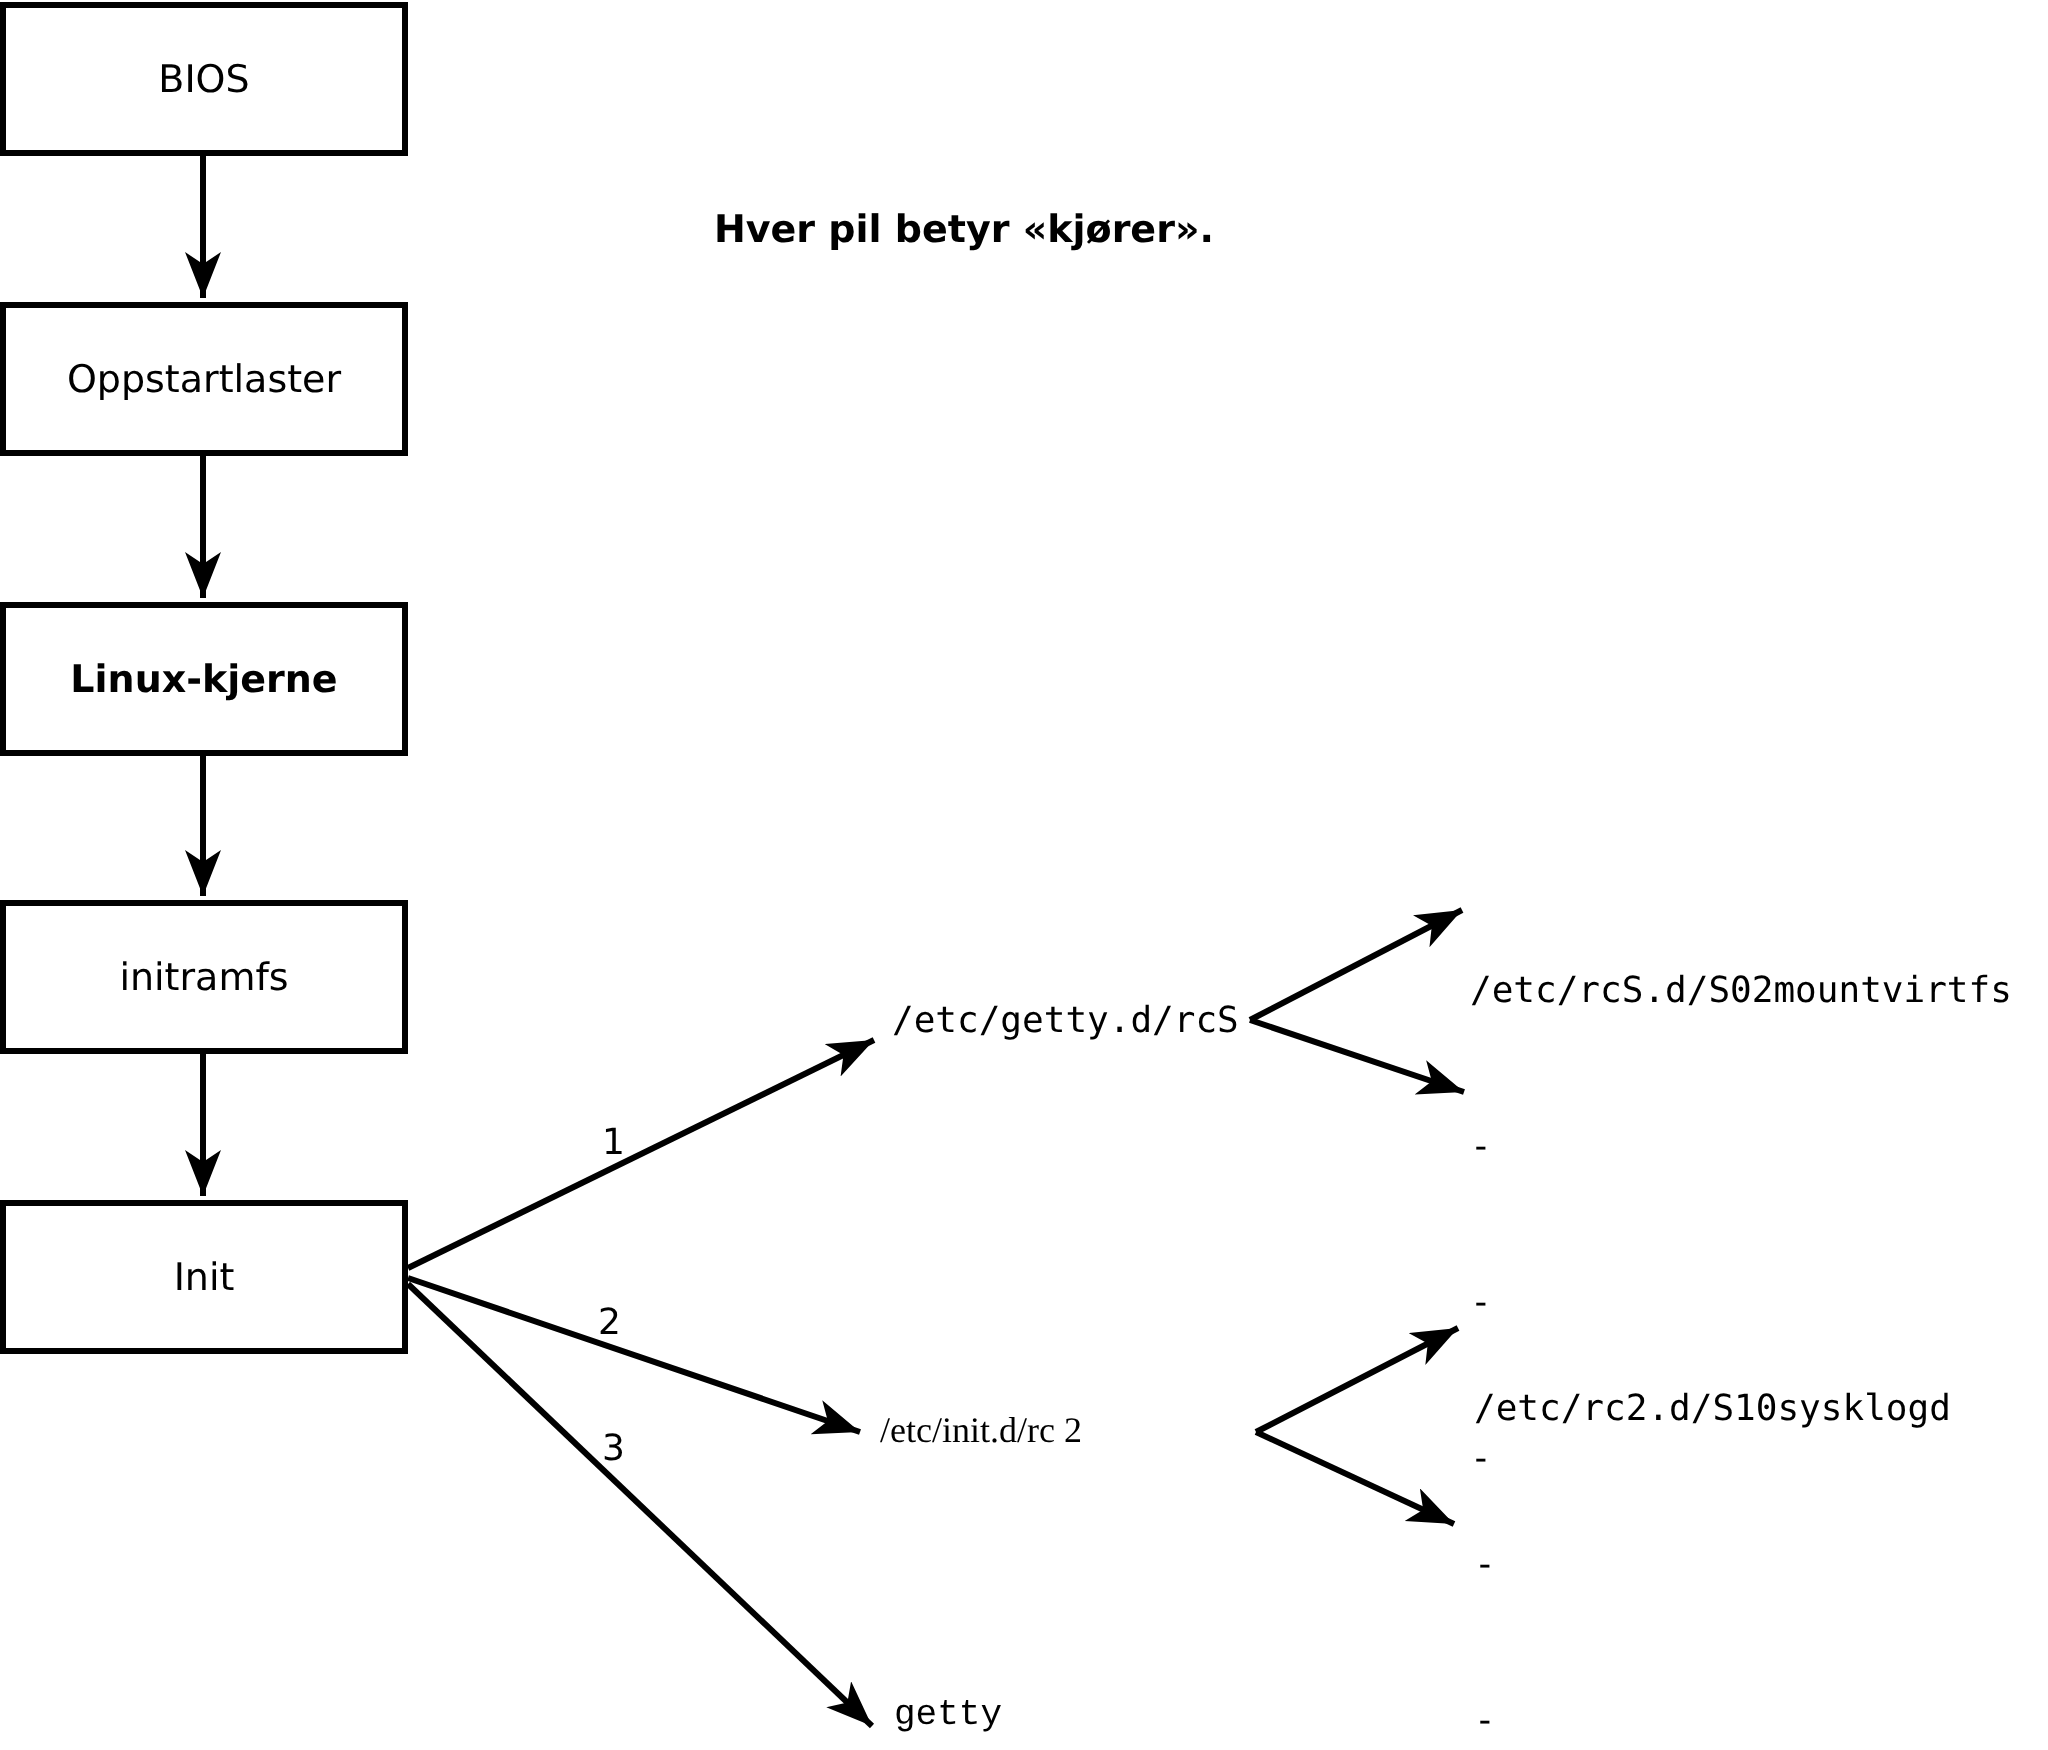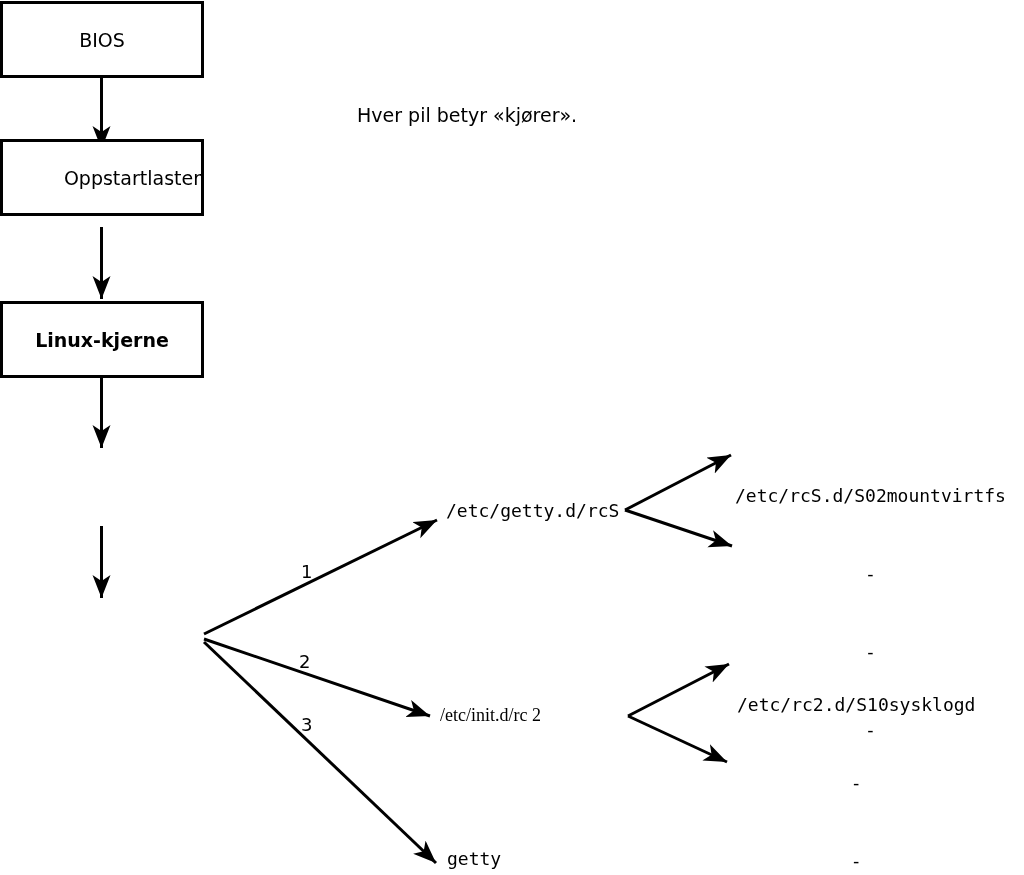--- a/index.html
+++ b/index.html
@@ -31,56 +31,56 @@
     box-sizing: border-box;
     border: 3px solid #000000;
     background: #ffffff;
     display: flex;
     align-items: center;
     justify-content: center;
     font-size: 19px;
     color: #000000;
   }
   .box-bios        { top: 1px;   }
-  .box-bootloader  { top: 139px; justify-content: flex-end; }
+  .box-bootloader  { top: 151px; }
   .box-kernel      { top: 301px; font-weight: bold; }
   .box-initramfs   { top: 450px; }
   .box-init        { top: 600px; }
 
   .note {
     position: absolute;
     left: 357px;
     top: 104px;
     font-size: 19px;
     white-space: nowrap;
+    font-weight: bold;
   }
   .fan-number {
     position: absolute;
     font-size: 18px;
     white-space: nowrap;
   }
   .num-1 { left: 301px; top: 561px; }
   .num-2 { left: 299px; top: 651px; }
   .num-3 { left: 301px; top: 714px; }
 
   .mono {
     font-family: "DejaVu Sans Mono", "Liberation Mono", monospace;
     font-size: 18px;
     white-space: pre;
     color: #000000;
   }
   .target-label { position: absolute; }
   .target-rcS   { left: 446px; top: 500px; }
   .target-rc2   { left: 440px; top: 705px; font-family: Liberation Serif, serif; }
-  .target-getty { left: 447px; top: 848px; }
+  .target-getty { left: 447px; top: 848px; font-family: Liberation Mono, monospace; }
 
   .script-list {
     position: absolute;
     line-height: 26px;
-    text-align: center;
   }
   .list-rcS { left: 735px; top: 431px; }
   .list-rc2 { left: 737px; top: 640px; }
   .script-list .line { display: block; }
 </style>
 </head>
 <body>
 
 <div class="canvas">
 
@@ -111,20 +111,26 @@
 
   <div class="chain-box box-bios">
     <span>BIOS</span>
   </div>
   <div class="chain-box box-bootloader">
     <span>Oppstartlaster</span>
   </div>
   <div class="chain-box box-kernel">
     <span>Linux-kjerne</span>
   </div>
+  <div class="chain-box box-initramfs">
+    <span>initramfs</span>
+  </div>
+  <div class="chain-box box-init">
+    <span>Init</span>
+  </div>
 
   <div class="note">Hver pil betyr «kjører».</div>
 
   <div class="fan-number num-1">1</div>
   <div class="fan-number num-2">2</div>
   <div class="fan-number num-3">3</div>
 
   <div class="mono target-label target-rcS">/etc/getty.d/rcS</div>
   <div class="mono target-label target-rc2">/etc/init.d/rc 2</div>
   <div class="mono target-label target-getty">getty</div>

